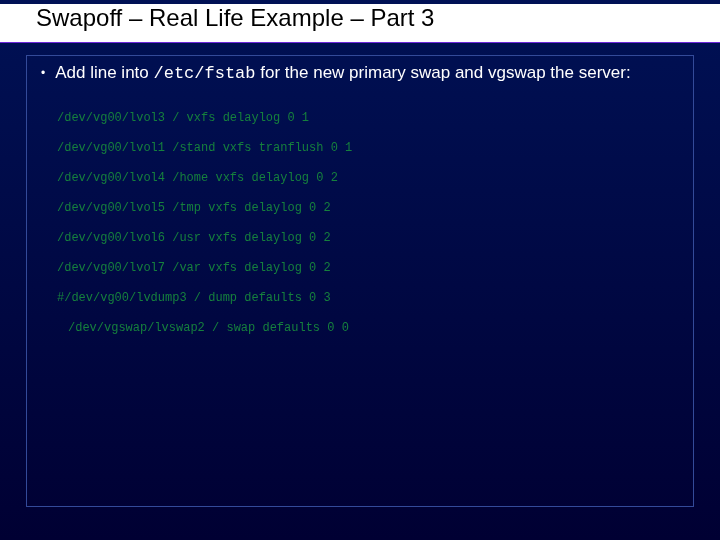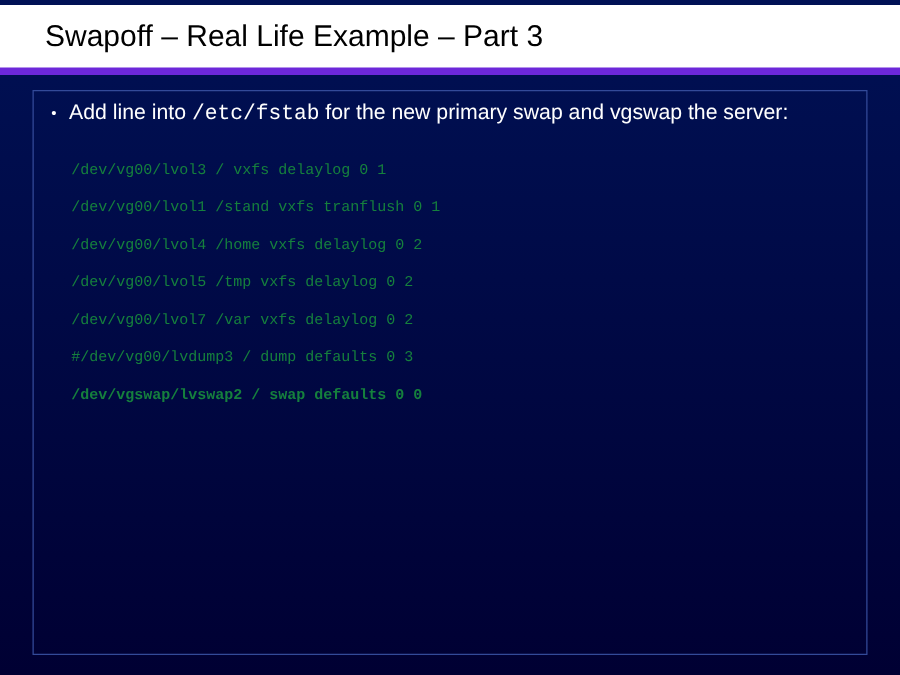--- a/index.html
+++ b/index.html
@@ -12,24 +12,24 @@
   .slide {
     width: 720px;
     height: 540px;
     padding: 0;
   }
   .title {
     font-size: 24px;
     font-weight: normal;
     color: #000000;
     background: #ffffff;
-    padding: 12px 0 10px 36px;
+    padding: 0 0 10px 36px;
     margin: 0 0 12px 0;
     width: 100%;
-    border-bottom: 6px solid #6d28d9;
+    border-bottom: 1px solid #6d28d9;
   }
   .title-wrap {
     padding-top: 4px;
   }
   .content-box {
     margin: 0 26px 0 26px;
     border: 1px solid #334a99;
     padding: 4px 14px 40px 14px;
     height: 452px;
   }
@@ -60,21 +60,22 @@
     margin-top: 10px;
   }
   .fstab-line {
     font-family: "Courier New", Courier, monospace;
     font-size: 12px;
     line-height: 30px;
     color: #15803d;
     white-space: pre;
   }
   .fstab-bold {
-    font-weight: bold;
+    font-weight: normal;
+    margin-left: 11px;
   }
 </style>
 </head>
 <body>
 
 <div class="slide">
   <div class="title-wrap">
     <h1 class="title">Swapoff – Real Life Example – Part 3</h1>
   </div>
 
@@ -85,19 +86,20 @@
       <div class="bullet-text">
         <span>Add line into </span><span class="mono-inline">/etc/fstab</span><span> for the new primary swap and vgswap the server:</span>
       </div>
     </div>
 
     <div class="fstab-block">
       <div class="fstab-line">/dev/vg00/lvol3 / vxfs delaylog 0 1</div>
       <div class="fstab-line">/dev/vg00/lvol1 /stand vxfs tranflush 0 1</div>
       <div class="fstab-line">/dev/vg00/lvol4 /home vxfs delaylog 0 2</div>
       <div class="fstab-line">/dev/vg00/lvol5 /tmp vxfs delaylog 0 2</div>
+      <div class="fstab-line">/dev/vg00/lvol6 /usr vxfs delaylog 0 2</div>
       <div class="fstab-line">/dev/vg00/lvol7 /var vxfs delaylog 0 2</div>
       <div class="fstab-line">#/dev/vg00/lvdump3 / dump defaults 0 3</div>
       <div class="fstab-line fstab-bold">/dev/vgswap/lvswap2 / swap defaults 0 0</div>
     </div>
 
   </div>
 </div>
 
 </body></html>

